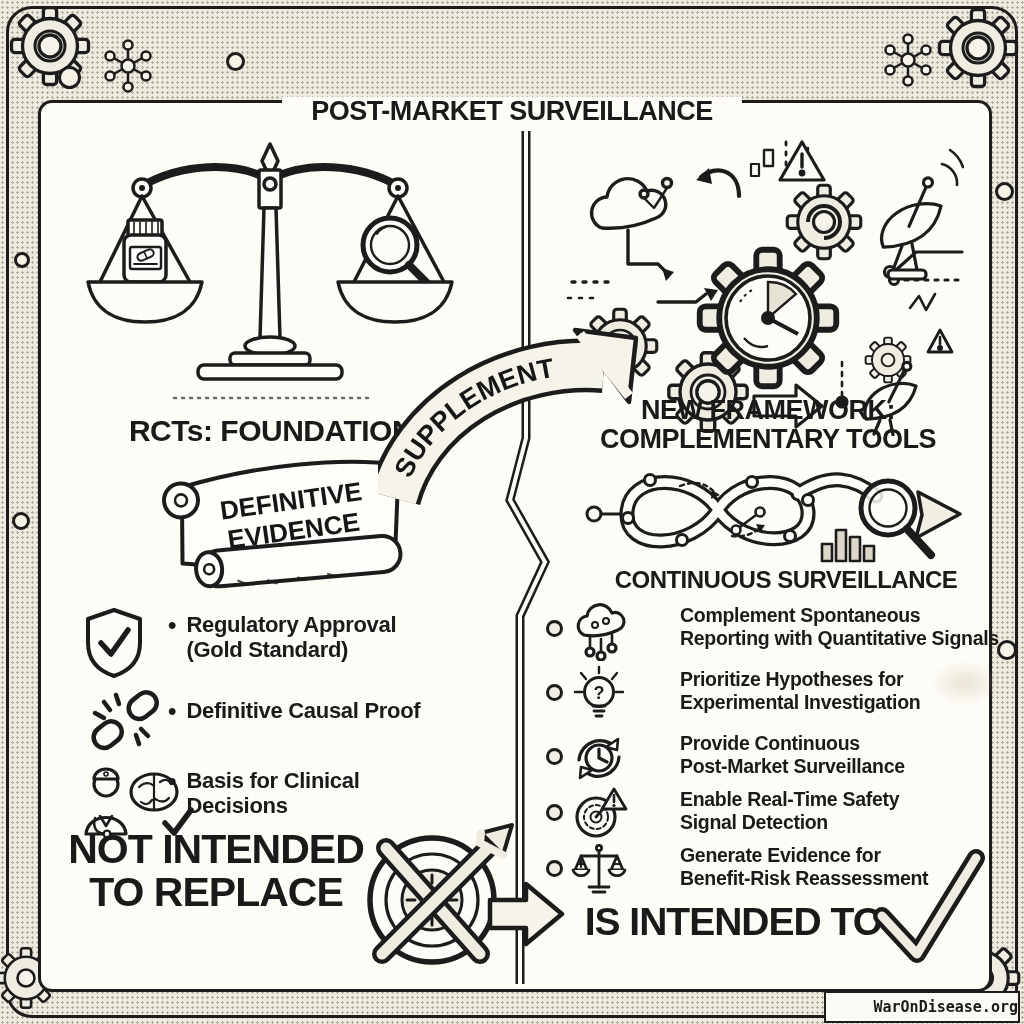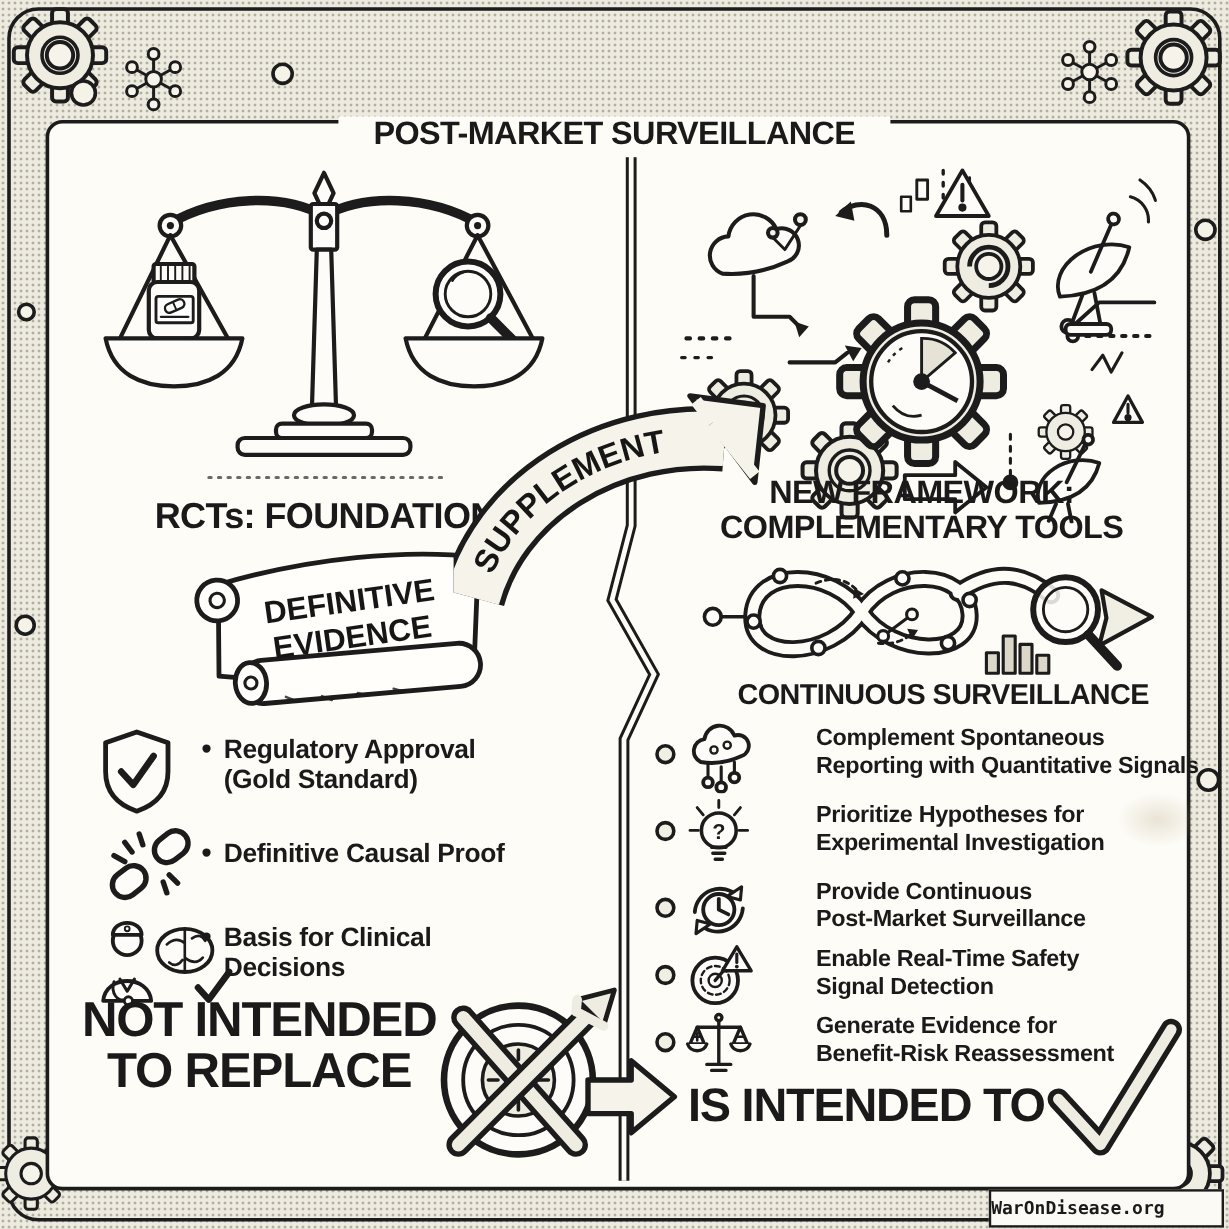--- a/index.html
+++ b/index.html
@@ -39,25 +39,25 @@
 
   .right-heading{left:566px;top:396px;width:404px;text-align:center;
     font-size:27px;font-weight:800;line-height:1.07;letter-spacing:-0.5px;}
   .loop-caption{left:590px;top:566px;width:392px;text-align:center;
     font-size:24px;font-weight:800;letter-spacing:-0.5px;}
   .rb{position:absolute;left:546px;width:440px;height:58px;z-index:4;}
   .rb .ring{position:absolute;left:0;top:16px;width:11px;height:11px;border:3.5px solid #1c1c1c;border-radius:50%;background:#f1eee3;}
   .rb .rb-icon{position:absolute;left:24px;top:-3px;}
   .rb .rb-text{position:absolute;left:94px;top:0px;width:350px;margin-left:40px;}
   .rb .ln{display:block;font-size:19.5px;font-weight:800;line-height:1.18;letter-spacing:-0.3px;}
-  .right-verdict{left:562px;top:900px;width:320px;text-align:center;
+  .right-verdict{left:562px;top:900px;width:320px;text-align:right;
     font-size:39px;font-weight:800;letter-spacing:-1px;}
 
   .watermark{position:absolute;left:824px;top:991px;width:192px;height:28px;z-index:7;
-    background:#fbfaf4;border:2px solid #1c1c1c;display:flex;align-items:center;justify-content:flex-start;
+    background:#fbfaf4;border:2px solid #1c1c1c;display:flex;align-items:center;justify-content:flex-end;
     font-family:"DejaVu Sans Mono", monospace;font-size:15px;font-weight:700;}
   .stain{position:absolute;z-index:3;border-radius:50%;pointer-events:none;}
   svg text{font-family:"Liberation Sans", sans-serif;}
 </style>
 </head>
 <body>
 
 <div class="stage">
 
   <svg width="0" height="0" style="position:absolute" aria-hidden="true">

